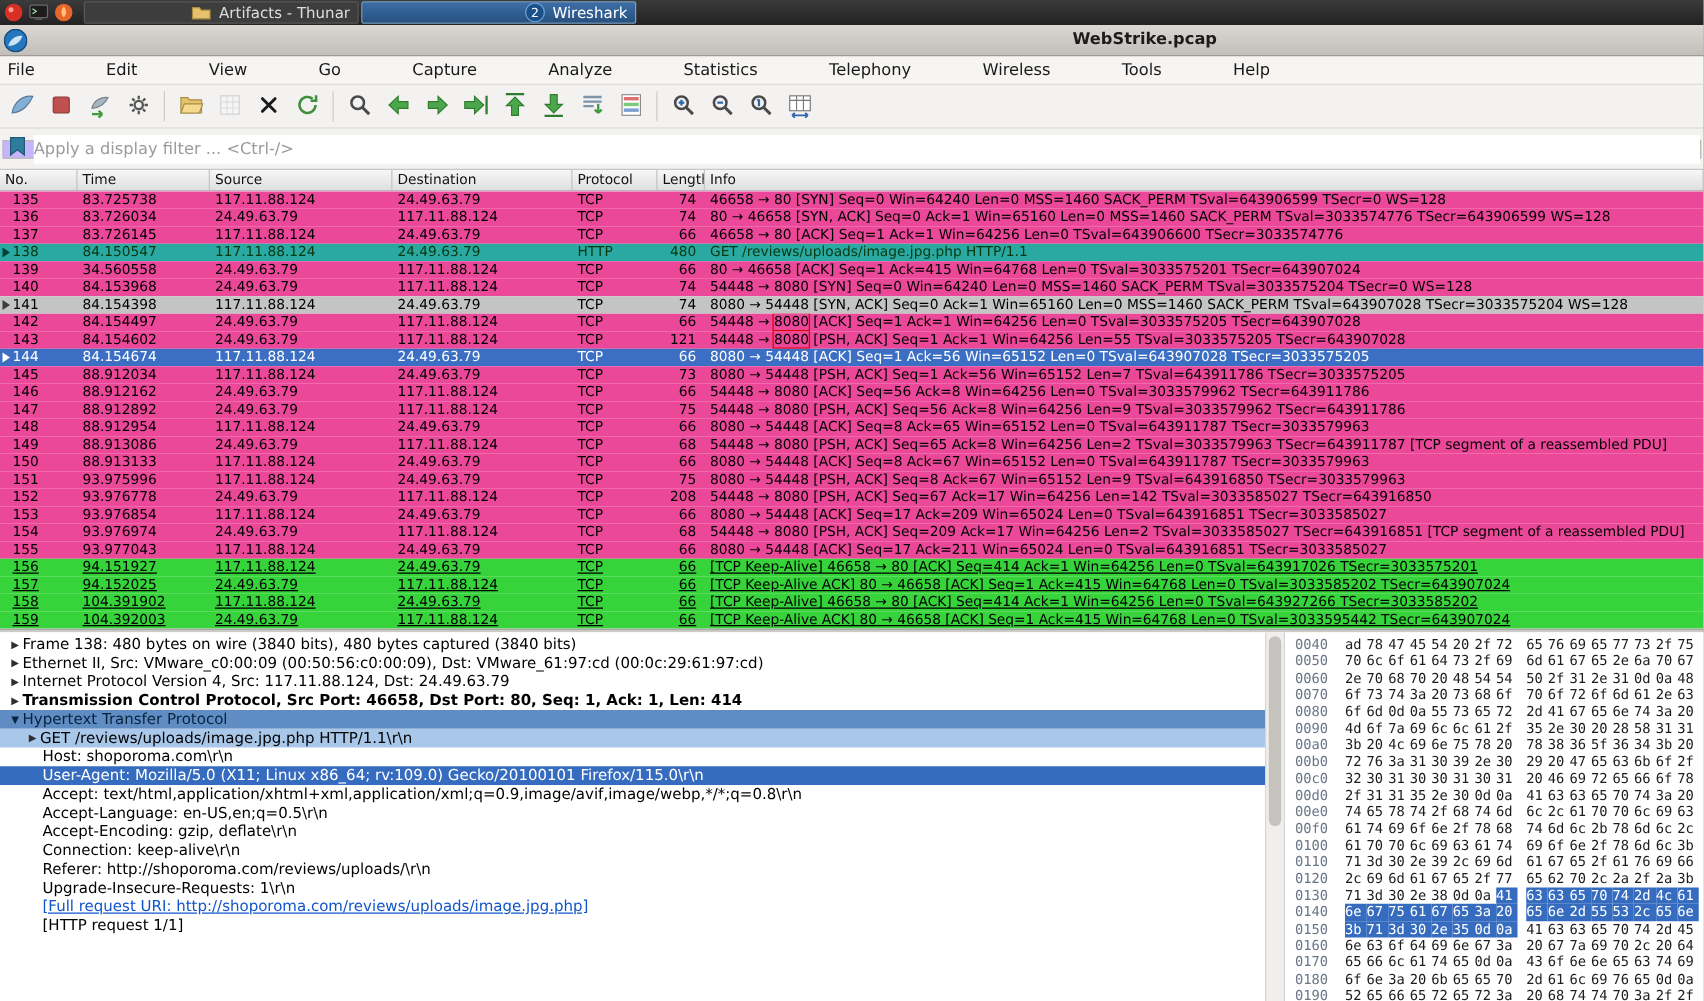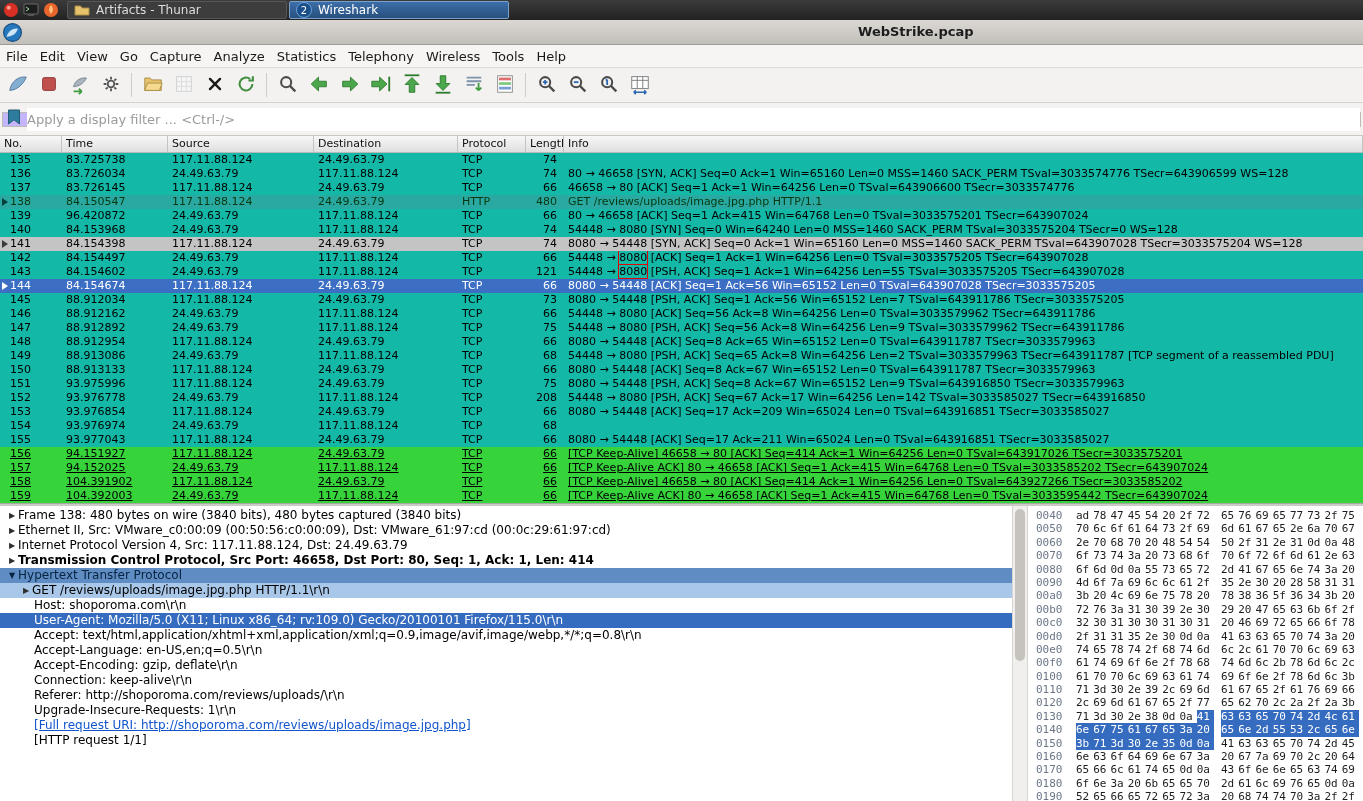--- a/index.html
+++ b/index.html
@@ -7,49 +7,49 @@
   .screen {
     position:relative; width:1363px; height:801px; overflow:hidden;
     background:#fff; font-family:"DejaVu Sans","Liberation Sans",sans-serif;
   }
   
   .taskbar { height:20px; background:linear-gradient(#3b3b3b,#222); display:flex; align-items:center; gap:4px; padding:0 3px; }
   .tb-icon { width:16px; height:16px; display:inline-flex; }
   .tb-wins { display:flex; gap:2px; margin-left:4px; }
   .tb-win { width:220px; height:18px; display:flex; align-items:center; gap:6px; padding:0 6px;
             background:#3d3d3d; border:1px solid #575757; border-radius:2px; color:#ddd; font-size:12px;
-            white-space:nowrap; overflow:hidden; }
+            white-space:nowrap; overflow:hidden;justify-content:flex-end; }
   .tb-win.active { background:linear-gradient(#3d6ea8,#27507e); border-color:#76a2cd; color:#fff; }
   
   .titlebar { height:25px; background:linear-gradient(#dbd8d4,#c2bfbb); border-bottom:1px solid #9e9b97; position:relative; }
   .wicon { position:absolute; left:3px; top:3px; width:19px; height:19px; }
   .wtitle { position:absolute; left:858px; top:4px; font-size:13px; font-weight:bold; color:#1c1c1c; }
   
-  .menubar { height:23px; background:#f6f5f3; border-bottom:1px solid #dedcd8; display:flex; align-items:center; }
+  .menubar { height:23px; background:#f6f5f3; border-bottom:1px solid #dedcd8; display:flex; align-items:center;gap:45px; }
   .menu-item { padding:3px 6px; font-size:13px; color:#1a1a1a; }
   
   .toolbar { height:35px; background:#f3f2f0; border-bottom:1px solid #d5d3d0; display:flex; align-items:center; padding:0 2px; }
   .tbtn { width:31px; height:29px; display:flex; align-items:center; justify-content:center; border-radius:3px; background:transparent; border:none; }
   .tsep { width:1px; height:24px; background:#cfcdc9; margin:0 5px; }
   
   .filterbar { height:33px; background:#f3f2f0; border-bottom:1px solid #c9c7c3; display:flex; align-items:center; padding:2px; }
   .filterbox { flex:1; height:15px; background:#c4b5fd; border:1px solid #bdbbb7; display:flex; align-items:center; padding-left:3px; }
   .fbookmark { width:17px; height:20px; display:inline-flex; margin-right:4px; }
   .filter-input { flex:1; border:none; outline:none; font-size:13px; font-family:inherit; color:#333; height:23px; }
   .filter-input::placeholder { color:#9b9b9b; }
   
   .pgrid { display:grid; grid-template-columns:62px 106px 146px 144px 68px 38px minmax(0,1fr); }
   .phead { height:17px; background:linear-gradient(#f7f7f7,#dfdfdf); border-bottom:1px solid #b9b9b9; font-size:11px; }
   .phead .hc { padding:1px 0 0 4px; border-right:1px solid #c4c4c4; white-space:nowrap; overflow:hidden; color:#111; }
   .prows { height:350px; overflow:hidden; background:#fff; }
   .prow { height:14px; line-height:14px; font-size:11px; white-space:nowrap; color:#000; }
   .prow .c { overflow:hidden; padding-left:4px; white-space:nowrap; }
   .prow .c.num { padding-left:1px; display:flex; align-items:center; }
   .prow .c.len { text-align:right; padding-right:7px; padding-left:0; }
-  .prow.tcp   { background:#14b8a6; }
+  .prow.tcp   { background:#ec4899; }
   .prow.http  { background:#2aa9a2; color:#07380e; }
   .prow.gray  { background:#c4c4c4; }
   .prow.sel   { background:#3c6fc4; color:#fff; }
   .prow.green { background:#36d33a;text-decoration:underline; }
   .ga { width:0; height:0; border-top:4px solid transparent; border-bottom:4px solid transparent; border-left:6px solid transparent; margin:0 2px 0 1px; flex:0 0 6px; }
   .ga-dark  { border-left-color:#06403a; }
   .ga-dim   { border-left-color:#3c3c3c; }
   .ga-white { border-left-color:#ffffff; }
   .redbox { outline:1.5px solid #e00000; outline-offset:0; }
   
@@ -293,20 +293,21 @@
         <div class="prow pgrid tcp">
           <div class="c num">
             <span class="ga"></span>
             <span>135</span>
           </div>
           <div class="c">83.725738</div>
           <div class="c">117.11.88.124</div>
           <div class="c">24.49.63.79</div>
           <div class="c">TCP</div>
           <div class="c len">74</div>
+          <div class="c">46658 → 80 [SYN] Seq=0 Win=64240 Len=0 MSS=1460 SACK_PERM TSval=643906599 TSecr=0 WS=128</div>
         </div>
         <div class="prow pgrid tcp">
           <div class="c num">
             <span class="ga"></span>
             <span>136</span>
           </div>
           <div class="c">83.726034</div>
           <div class="c">24.49.63.79</div>
           <div class="c">117.11.88.124</div>
           <div class="c">TCP</div>
@@ -335,21 +336,21 @@
           <div class="c">24.49.63.79</div>
           <div class="c">HTTP</div>
           <div class="c len">480</div>
           <div class="c">GET /reviews/uploads/image.jpg.php HTTP/1.1</div>
         </div>
         <div class="prow pgrid tcp">
           <div class="c num">
             <span class="ga"></span>
             <span>139</span>
           </div>
-          <div class="c">96.420872</div>
+          <div class="c">34.560558</div>
           <div class="c">24.49.63.79</div>
           <div class="c">117.11.88.124</div>
           <div class="c">TCP</div>
           <div class="c len">66</div>
           <div class="c">80 → 46658 [ACK] Seq=1 Ack=415 Win=64768 Len=0 TSval=3033575201 TSecr=643907024</div>
         </div>
         <div class="prow pgrid tcp">
           <div class="c num">
             <span class="ga"></span>
             <span>140</span>
@@ -520,20 +521,21 @@
         <div class="prow pgrid tcp">
           <div class="c num">
             <span class="ga"></span>
             <span>154</span>
           </div>
           <div class="c">93.976974</div>
           <div class="c">24.49.63.79</div>
           <div class="c">117.11.88.124</div>
           <div class="c">TCP</div>
           <div class="c len">68</div>
+          <div class="c">54448 → 8080 [PSH, ACK] Seq=209 Ack=17 Win=64256 Len=2 TSval=3033585027 TSecr=643916851 [TCP segment of a reassembled PDU]</div>
         </div>
         <div class="prow pgrid tcp">
           <div class="c num">
             <span class="ga"></span>
             <span>155</span>
           </div>
           <div class="c">93.977043</div>
           <div class="c">117.11.88.124</div>
           <div class="c">24.49.63.79</div>
           <div class="c">TCP</div>

